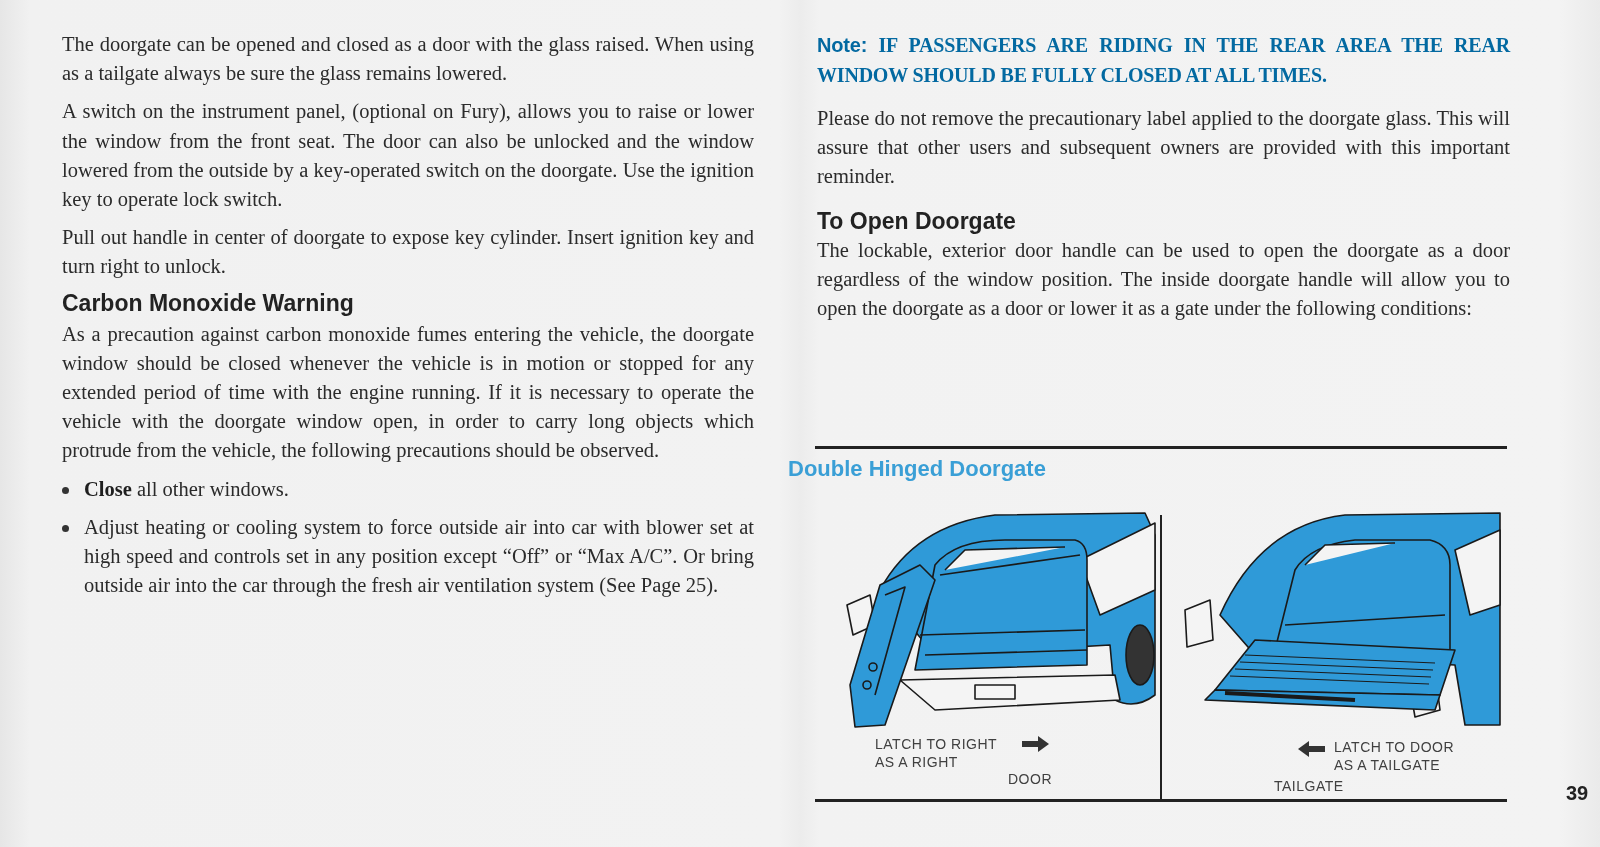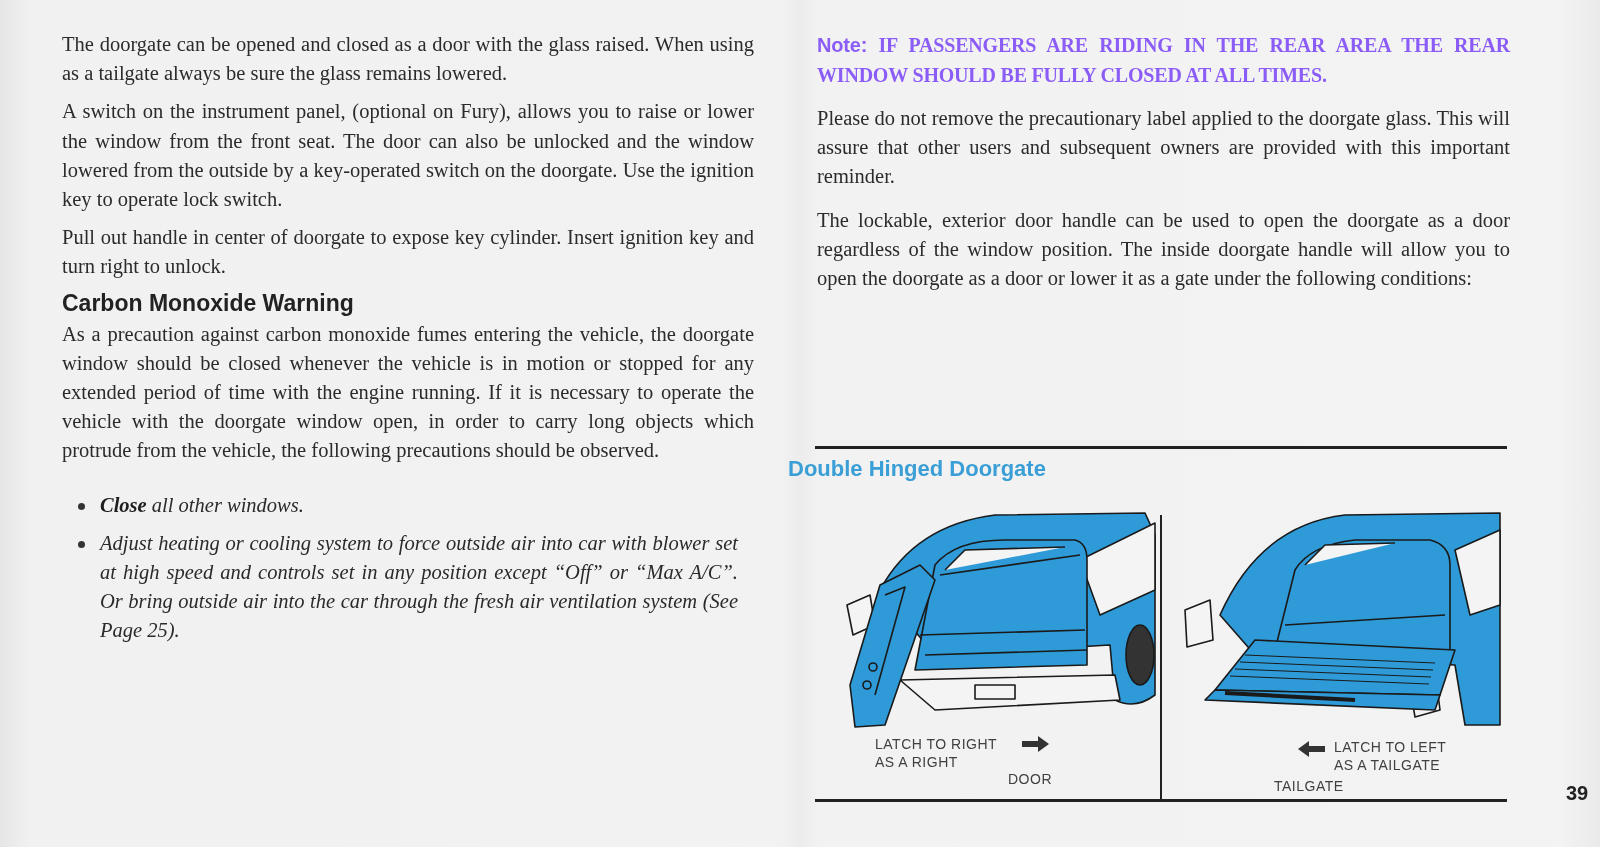--- a/index.html
+++ b/index.html
@@ -22,25 +22,25 @@
     font-weight:bold; font-size:23px; margin:0; line-height:34px;
     color:#222;
   }
   p {
     margin:0; font-size:20.5px; line-height:29.2px; text-align:justify;
     text-align-last:left; color:#2b2b2b;
   }
   .gap { height:9px; }
   .note {
     font-family:"Liberation Serif", serif; font-weight:bold; font-size:20px;
-    line-height:30px; color:#8b5cf6; text-align:justify; text-align-last:left;
+    line-height:30px; color:#0369a1; text-align:justify; text-align-last:left;
     letter-spacing:-0.2px;
   }
   .note .note-label { font-family:"Liberation Sans", sans-serif; font-weight:bold; }
-  ul { margin:16px; padding:0; list-style:none;font-style:italic; }
+  ul { margin:0; padding:0; list-style:none; }
   li { position:relative; padding-left:22px; font-size:20.5px; line-height:29.2px; text-align:justify; text-align-last:left; }
   li .bullet { position:absolute; left:0; top:12px; width:7px; height:7px; border-radius:50%; background:#333; }
   b.inline { font-weight:bold; color:#1e1e1e; }
   .rule { position:absolute; background:#222; }
   .fig-title {
     position:absolute; left:788px; top:456px;
     font-family:"Liberation Sans", sans-serif; font-weight:bold; font-size:22px;
     color:#3a9fd6;
   }
   .fig { position:absolute; }
@@ -77,20 +77,21 @@
       <span class="bullet"></span><span>Adjust heating or cooling system to force outside air into car with blower set at high speed and controls set in any position except “Off” or “Max A/C”. Or bring outside air into the car through the fresh air ventilation system (See Page 25).</span>
     </li>
   </ul>
 </div>
 
 <div class="col col-right">
   <div class="note"><span class="note-label">Note:</span><span> IF PASSENGERS ARE RIDING IN THE REAR AREA THE REAR WINDOW SHOULD BE FULLY CLOSED AT ALL TIMES.</span></div>
   <div class="gap" style="height:14px"></div>
   <p>Please do not remove the precautionary label applied to the doorgate glass. This will assure that other users and subsequent owners are provided with this important reminder.</p>
   <div class="gap" style="height:14px"></div>
+  <h2 style="line-height:30px">To Open Doorgate</h2>
   <p>The lockable, exterior door handle can be used to open the doorgate as a door regardless of the window position. The inside doorgate handle will allow you to open the doorgate as a door or lower it as a gate under the following conditions:</p>
   <div class="gap"></div>
 </div>
 
 <div class="rule" style="left:815px; top:446px; width:692px; height:3px;"></div>
 <div class="rule" style="left:815px; top:799px; width:692px; height:3px;"></div>
 <div class="rule" style="left:1160px; top:515px; width:2px; height:285px;"></div>
 
 <div class="fig-title">Double Hinged Doorgate</div>
 
@@ -150,18 +151,18 @@
 </div>
 <svg style="position:absolute; left:1022px; top:736px;" width="28" height="16" viewBox="0 0 28 16">
   <path d="M0 5 L16 5 L16 0 L27 8 L16 16 L16 11 L0 11 Z" fill="#333"></path>
 </svg>
 <div class="cap" style="left:1008px; top:770px;">DOOR</div>
 
 <svg style="position:absolute; left:1297px; top:741px;" width="28" height="16" viewBox="0 0 28 16">
   <path d="M28 5 L12 5 L12 0 L1 8 L12 16 L12 11 L28 11 Z" fill="#333"></path>
 </svg>
 <div class="cap" style="left:1334px; top:738px;">
-  <div>LATCH TO LEFT</div>
+  <div>LATCH TO DOOR</div>
   <div>AS A TAILGATE</div>
 </div>
 <div class="cap" style="left:1274px; top:777px;text-align:center;">TAILGATE</div>
 
 <div class="pagenum">39</div>
 
 </body></html>

